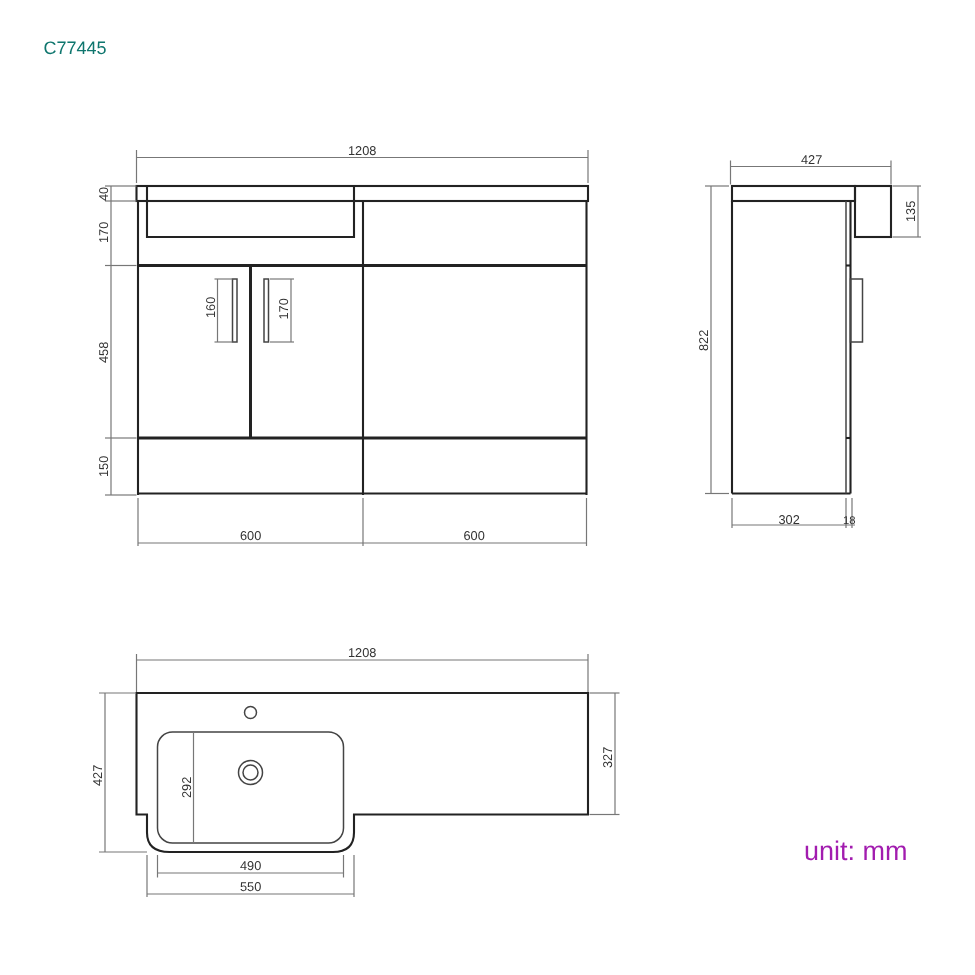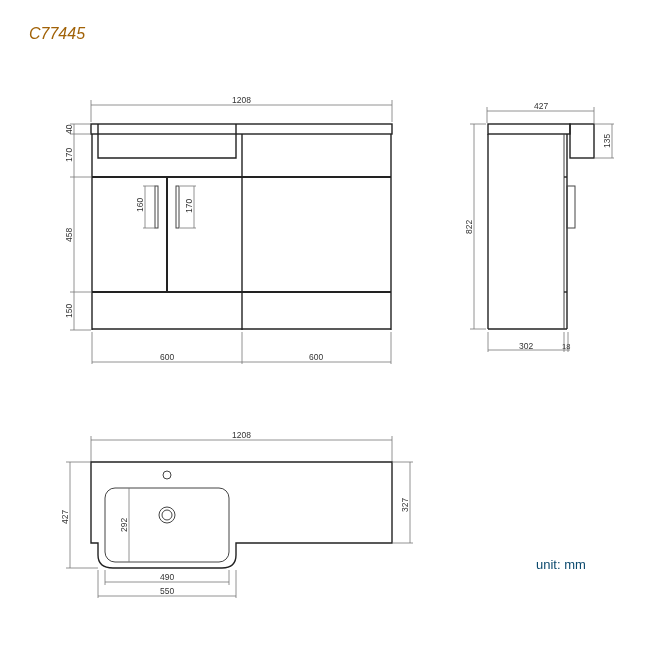--- a/index.html
+++ b/index.html
@@ -1,23 +1,23 @@
 <!DOCTYPE html>
 <html><head>
 <meta charset="utf-8">
 <style>
   html, body { margin: 0; padding: 0; background: #ffffff; }
   body { width: 650px; height: 650px; position: relative; overflow: hidden; }
   .model-code {
     position: absolute; left: 29px; top: 25px;
-    font-family: "Liberation Sans", sans-serif; font-size: 16px; color: #a16207; font-style: italic;
+    font-family: "Liberation Sans", sans-serif; font-size: 12px; color: #0f766e;
   }
   .unit-label {
     position: absolute; left: 536px; top: 557px;
-    font-family: "Liberation Sans", sans-serif; font-size: 13px; color: #0c4a6e;
+    font-family: "Liberation Sans", sans-serif; font-size: 18px; color: #a21caf;
   }
   svg { position: absolute; left: 0; top: 0; }
   svg text {
     font-family: "Liberation Sans", sans-serif; font-size: 8.5px; fill: #333;
   }
   .obj { stroke: #222; fill: none; stroke-width: 1.4; }
   .obj-thick { stroke: #222; fill: none; stroke-width: 2; }
   .obj-thin { stroke: #444; fill: none; stroke-width: 1; }
   .dim { stroke: #777; fill: none; stroke-width: 0.8; }
 </style>

